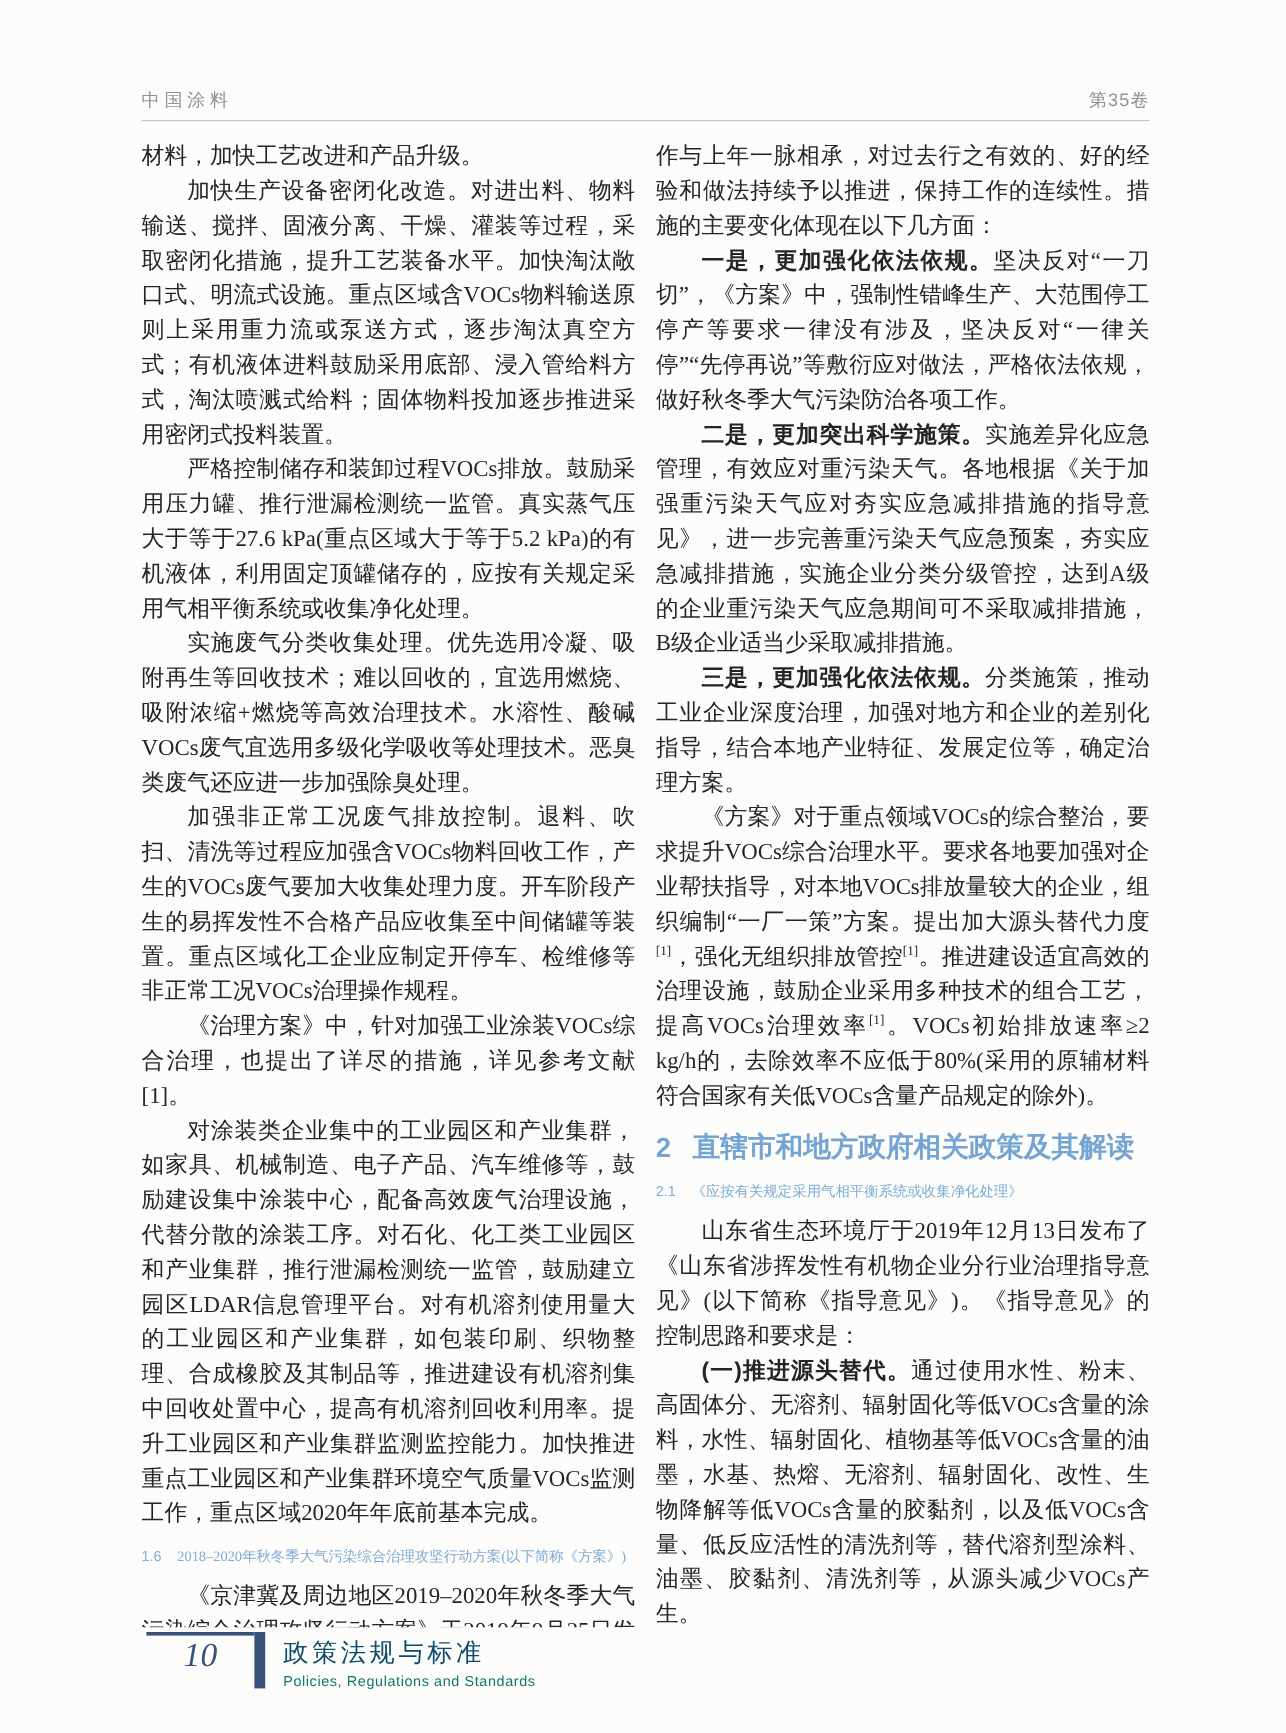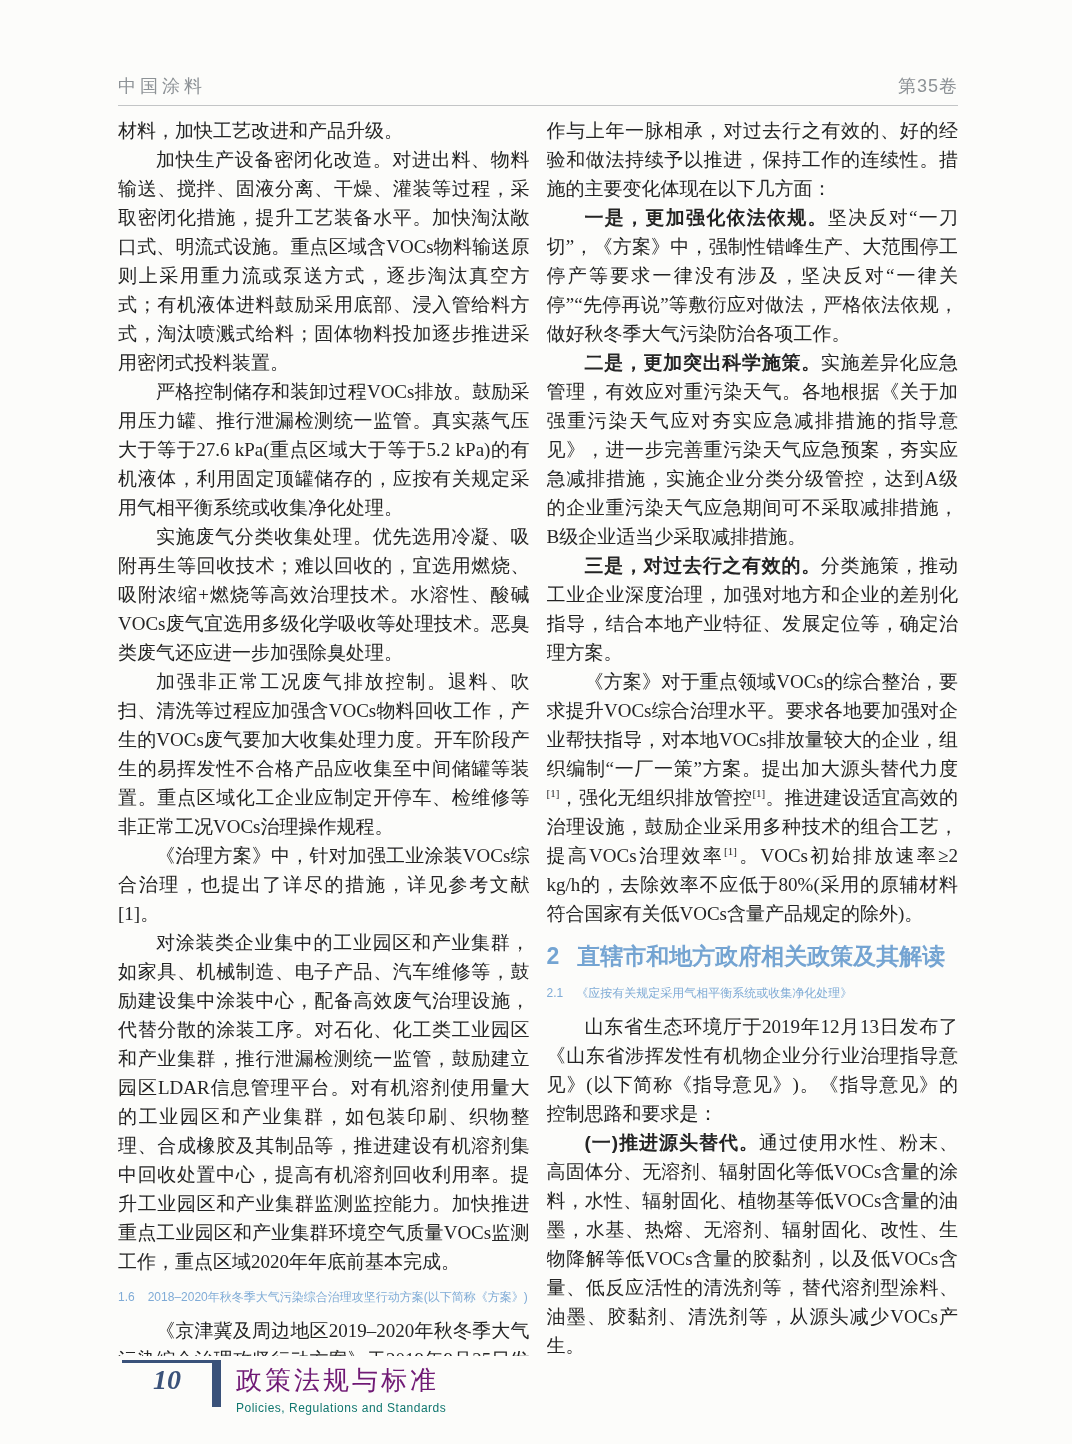--- a/index.html
+++ b/index.html
@@ -11,21 +11,21 @@
     color:#242424;
     overflow:hidden;
   }
   
   .header{
     position:absolute;top:74px;left:118px;width:840px;
     display:flex;justify-content:space-between;align-items:flex-end;
     border-bottom:1px solid #c3c5c6;
     padding-bottom:7px;
     font-family:"Liberation Sans","DejaVu Sans",sans-serif;
-    font-size:18px;color:#8d9296;
+    font-size:15px;color:#8d9296;
   }
   .header .journal{letter-spacing:4px;}
   .header .volume{letter-spacing:1px;}
   
   .columns{
     position:absolute;top:116px;left:118px;width:840px;height:1240px;
     display:flex;justify-content:space-between;gap:17px;
   }
   .col{
     width:412px;height:1240px;overflow:hidden;
@@ -52,46 +52,46 @@
     display:flex;
     color:#74a4d2;
     font-family:"Liberation Sans","DejaVu Sans",sans-serif;
     font-weight:700;
     font-size:23px;line-height:32px;
     margin:12px 0 6px;
     text-align:left;
   }
   .heading-sub .h-num{flex:none;margin-right:13px;}
   .heading-main .h-num{flex:none;margin-right:18px;}
-  .heading-sub .h-text,.heading-main .h-text{display:block;}
+  .heading-sub .h-text,.heading-main .h-text{display:block;font-family:Liberation Serif, serif;}
   
   .footer{
     position:absolute;top:1360px;left:122px;
     display:flex;align-items:flex-start;
   }
   .pn-wrap{
     border-top:3px solid #3a527a;
     width:90px;
     padding-top:1px;
     text-align:center;
   }
   .pn{
     font-family:"Liberation Serif","DejaVu Serif",serif;
-    font-style:italic;font-weight:700;
+    font-style:italic;font-weight:400;
     font-size:28px;color:#3a527a;
   }
   .vbar{
     width:9px;height:47px;background:#3a527a;flex:none;
   }
   .sect{
     margin-left:15px;
     font-family:"Liberation Sans","DejaVu Sans",sans-serif;
     padding-top:3px;
   }
-  .sect-zh{font-size:26px;color:#701a75;letter-spacing:3px;}
+  .sect-zh{font-size:21px;color:#0c4a6e;letter-spacing:3px;}
   .sect-en{font-size:12px;color:#0f766e;margin-top:3px;letter-spacing:0.5px;}
 </style>
 </head>
 <body>
 
 <div class="page">
 
   <div class="header">
     <span class="journal">中国涂料</span>
     <span class="volume">第35卷</span>
@@ -109,21 +109,21 @@
         <div class="heading-sub">
           <span class="h-num">1.6</span>
           <span class="h-text">2018–2020年秋冬季大气污染综合治理攻坚行动方案(以下简称《方案》)</span>
         </div>
         <p class="para"><span>《京津冀及周边地区2019–2020年秋冬季大气污染综合治理攻坚行动方案》于2019年9月25日发布，《长三角地区2019–2020年秋冬季大气污染综合治理攻坚行动方案》和《汾渭平原2019–2020年秋冬季大气污染综合治理攻坚行动方案》于2019年11月6日发布。《方案》是落实《打赢蓝天保卫战三年行动计划》中“开展重点区域秋冬季攻坚行动”要求制定的，其重点工</span></p>
       </div>
     <div class="col" id="col-right">
         <p class="para noindent"><span>作与上年一脉相承，对过去行之有效的、好的经验和做法持续予以推进，保持工作的连续性。措施的主要变化体现在以下几方面：</span></p>
         <p class="para"><span class="lead">一是，更加强化依法依规。</span><span>坚决反对“一刀切”，《方案》中，强制性错峰生产、大范围停工停产等要求一律没有涉及，坚决反对“一律关停”“先停再说”等敷衍应对做法，严格依法依规，做好秋冬季大气污染防治各项工作。</span></p>
         <p class="para"><span class="lead">二是，更加突出科学施策。</span><span>实施差异化应急管理，有效应对重污染天气。各地根据《关于加强重污染天气应对夯实应急减排措施的指导意见》，进一步完善重污染天气应急预案，夯实应急减排措施，实施企业分类分级管控，达到A级的企业重污染天气应急期间可不采取减排措施，B级企业适当少采取减排措施。</span></p>
-        <p class="para"><span class="lead">三是，对过去行之有效的。</span><span>分类施策，推动工业企业深度治理，加强对地方和企业的差别化指导，结合本地产业特征、发展定位等，确定治理方案。</span></p>
+        <p class="para"><span class="lead">三是，更加强化依法依规。</span><span>分类施策，推动工业企业深度治理，加强对地方和企业的差别化指导，结合本地产业特征、发展定位等，确定治理方案。</span></p>
         <p class="para"><span>《方案》对于重点领域VOCs的综合整治，要求提升VOCs综合治理水平。要求各地要加强对企业帮扶指导，对本地VOCs排放量较大的企业，组织编制“一厂一策”方案。提出加大源头替代力度</span><sup class="ref">[1]</sup><span>，强化无组织排放管控</span><sup class="ref">[1]</sup><span>。推进建设适宜高效的治理设施，鼓励企业采用多种技术的组合工艺，提高VOCs治理效率</span><sup class="ref">[1]</sup><span>。VOCs初始排放速率≥2 kg/h的，去除效率不应低于80%(采用的原辅材料符合国家有关低VOCs含量产品规定的除外)。</span></p>
         <div class="heading-main">
           <span class="h-num">2</span>
           <span class="h-text">直辖市和地方政府相关政策及其解读</span>
         </div>
         <div class="heading-sub">
           <span class="h-num">2.1</span>
           <span class="h-text">《应按有关规定采用气相平衡系统或收集净化处理》</span>
         </div>
         <p class="para"><span>山东省生态环境厅于2019年12月13日发布了《山东省涉挥发性有机物企业分行业治理指导意见》(以下简称《指导意见》)。《指导意见》的控制思路和要求是：</span></p>

